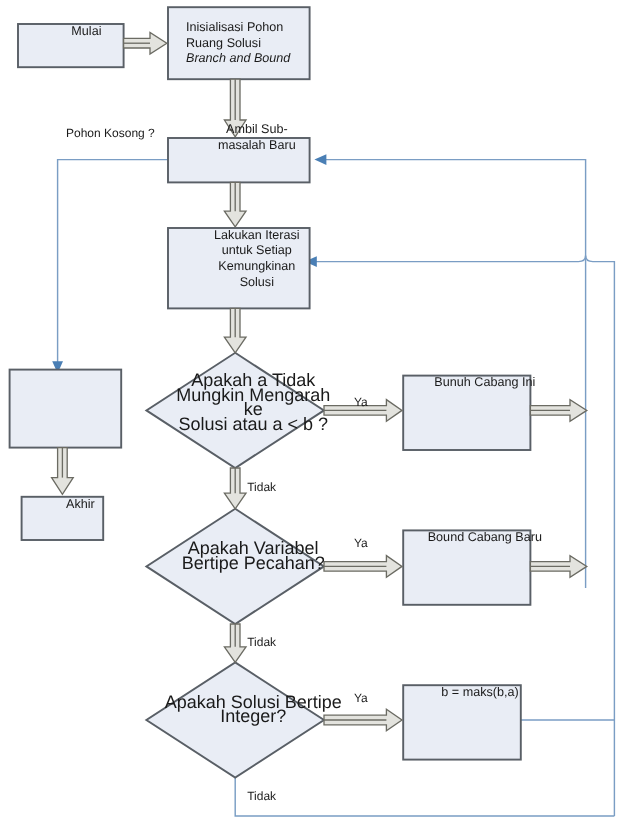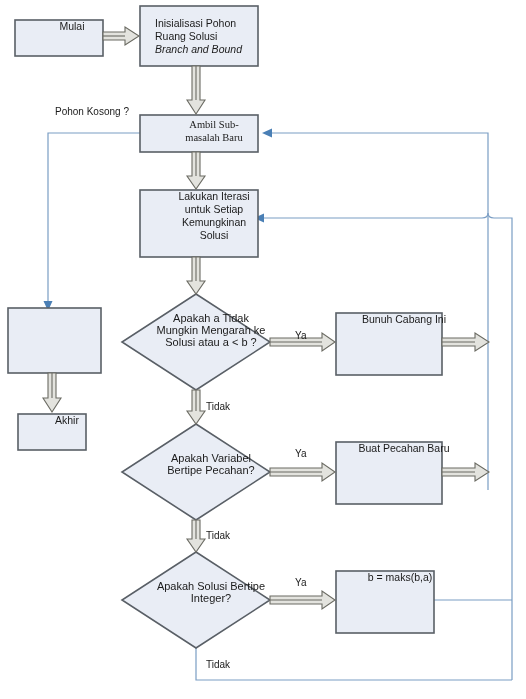--- a/index.html
+++ b/index.html
@@ -31,21 +31,21 @@
     justify-content: center;
     text-align: center;
     color: #1a1a1a;
     font-size: 10.5px;
     line-height: 13px;
     pointer-events: none;
     white-space: pre-line;
     margin-left: 15px;
   }
   .node-text.small {
-    font-size: 11px;
+    font-size: 15px;
     line-height: 12px;
   }
   .edge-label {
     position: absolute;
     color: #1a1a1a;
     font-size: 10px;
     line-height: 12px;
     white-space: nowrap;
   }
   .ital {
@@ -131,21 +131,21 @@
   </svg>
 
   <div class="node-text" style="left:15px;  top:20px;  width:84px;  height:36px;">Mulai</div>
 
   <div class="node-text" style="left:140px; top:6px;   width:118px; height:60px; flex-direction:column;">
     <span>Inisialisasi Pohon</span>
     <span>Ruang Solusi</span>
     <span class="ital">Branch and Bound</span>
   </div>
 
-  <div class="node-text" style="left:140px; top:118px; width:118px; height:37px;font-family:Liberation Serif, serif;">Ambil Sub-
+  <div class="node-text" style="left:140px; top:102px; width:118px; height:37px;">Ambil Sub-
 masalah Baru</div>
 
   <div class="node-text" style="left:140px; top:190px; width:118px; height:67px;border-radius:11px;">Lakukan Iterasi
 untuk Setiap
 Kemungkinan
 Solusi</div>
 
 
   <div class="node-text" style="left:18px;  top:414px; width:68px;  height:36px;">Akhir</div>
 
@@ -154,21 +154,21 @@
 Solusi atau  a &lt; b ?</div>
 
   <div class="node-text small" style="left:122px; top:452px; width:148px; height:40px;">Apakah Variabel
 Bertipe Pecahan?</div>
 
   <div class="node-text small" style="left:122px; top:580px; width:148px; height:40px;">Apakah Solusi Bertipe
 Integer?</div>
 
   <div class="node-text" style="left:336px; top:313px; width:106px; height:62px;">Bunuh Cabang Ini</div>
 
-  <div class="node-text" style="left:336px; top:442px; width:106px; height:62px;">Buat Pecahan Baru</div>
+  <div class="node-text" style="left:336px; top:442px; width:106px; height:62px;">Bound Cabang Baru</div>
 
   <div class="node-text" style="left:336px; top:571px; width:98px;  height:62px;">b = maks(b,a)</div>
 
   <div class="edge-label" style="left:55px;  top:106px;">Pohon Kosong ?</div>
   <div class="edge-label" style="left:295px; top:330px;">Ya</div>
   <div class="edge-label" style="left:206px; top:401px;">Tidak</div>
   <div class="edge-label" style="left:295px; top:448px;">Ya</div>
   <div class="edge-label" style="left:206px; top:530px;">Tidak</div>
   <div class="edge-label" style="left:295px; top:577px;">Ya</div>
   <div class="edge-label" style="left:206px; top:659px;">Tidak</div>

